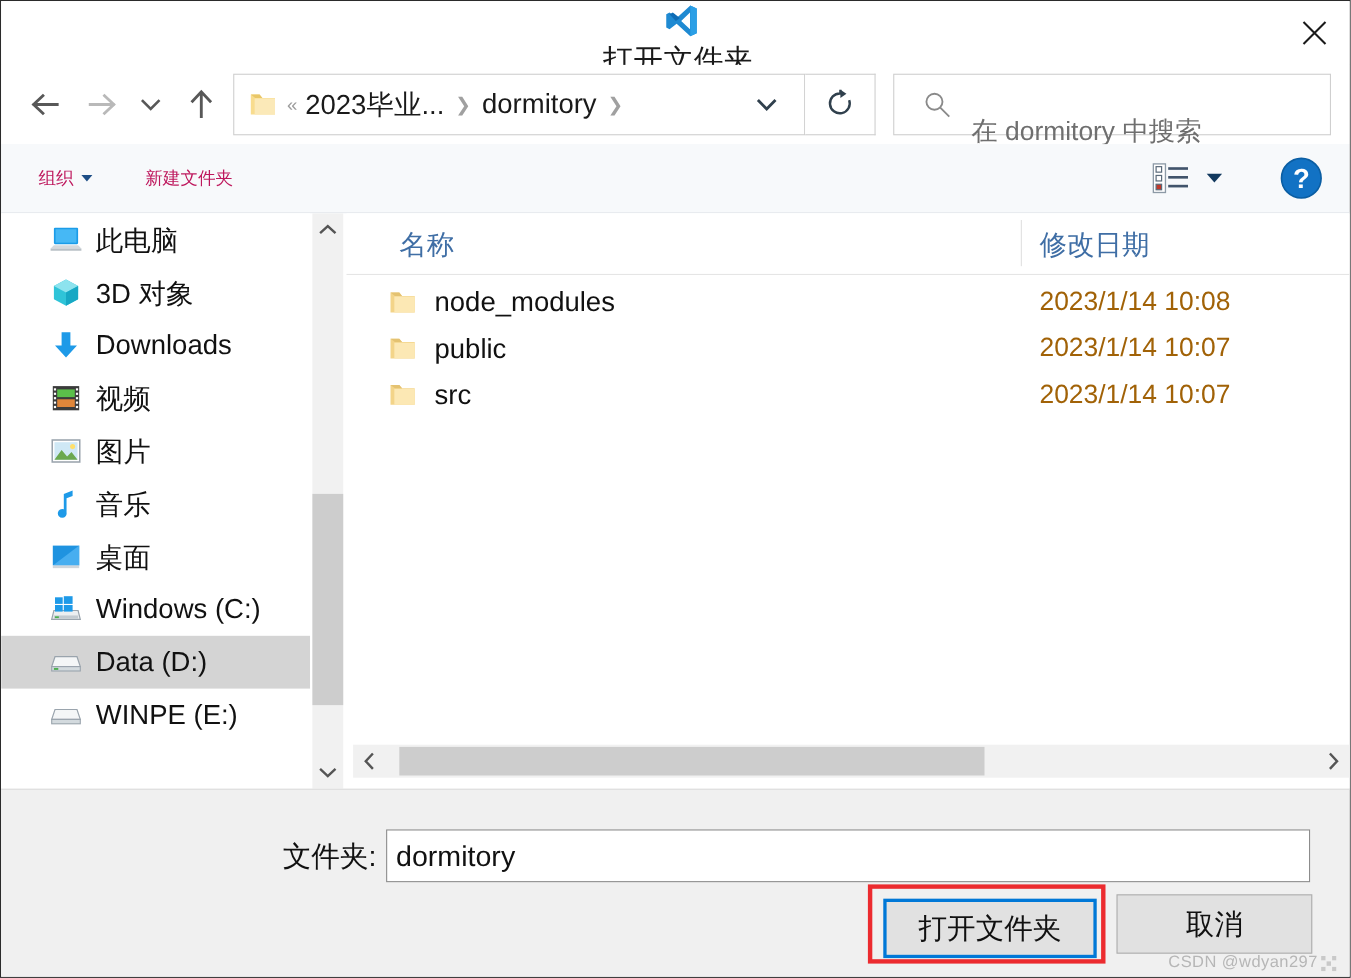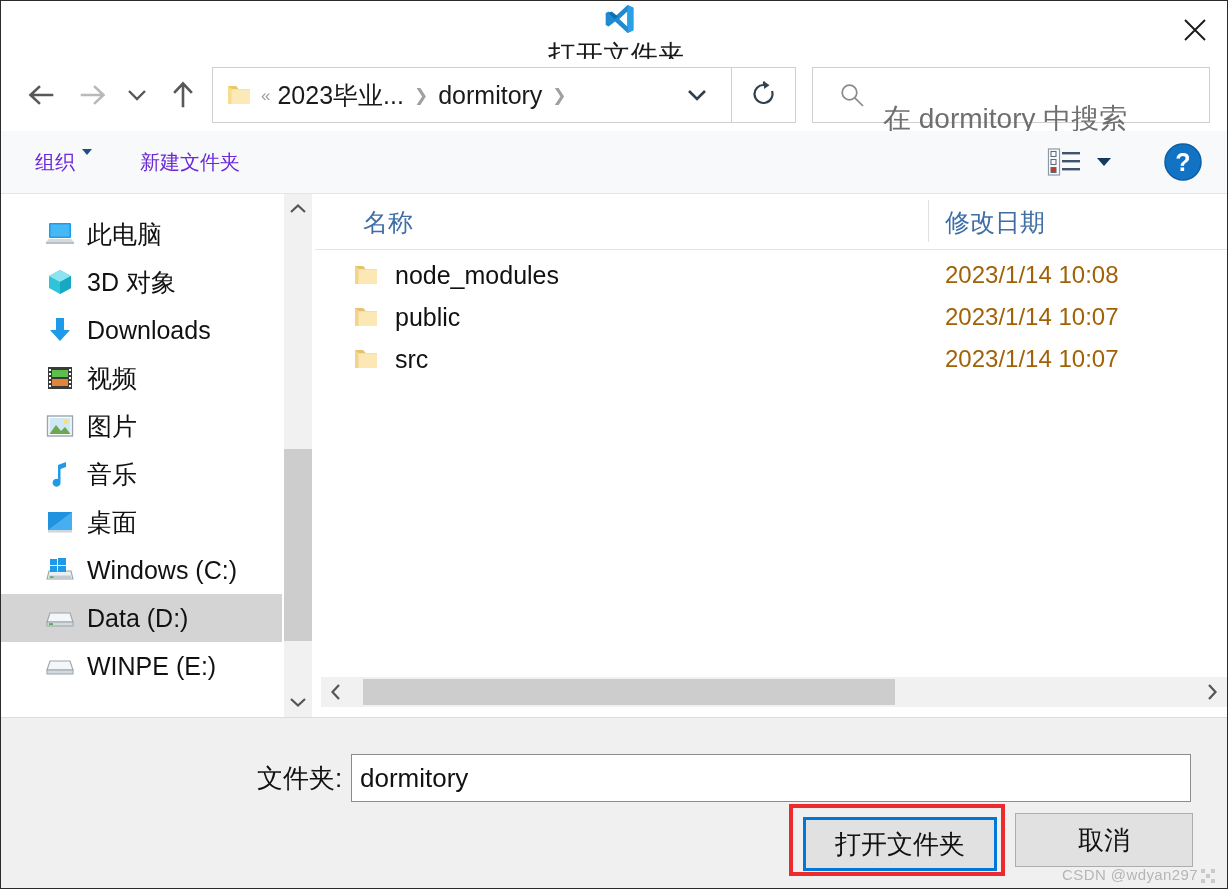--- a/index.html
+++ b/index.html
@@ -133,42 +133,43 @@
     width: 398px; height: 56px;
     box-sizing: border-box;
     border: 1px solid #cfcfcf;
     background: #ffffff;
     display: flex;
     align-items: center;
   }
   #search-icon { margin-left: 26px; flex:none; display:block; }
   #search-placeholder {
     margin-left: 18px;
-    font-size: 28px;
+    font-size: 24px;
     color: #6f6f6f;
     white-space: nowrap;
     margin-top: 47px;
   }
 
   
   #toolbar {
     position: absolute;
     left: 0; top: 130px;
     width: 1226px; height: 63px;
     background: #f7f9fb;
     border-bottom: 1px solid #e2e6ea;
     box-sizing: border-box;
     display: flex;
     align-items: center;
   }
   .tb-item {
-    font-size: 20px;
-    color: #6d28d9;
-    white-space: nowrap;
-    display: flex;
+    font-size: 16px;
+    color: #be185d;
+    white-space: nowrap;
+    display: flex;
+    align-items: center;
   }
   #tb-organize { margin-left: 34px; }
   .tb-caret {
     display: inline-block;
     margin-left: 7px;
     width: 0; height: 0;
     border-left: 5px solid transparent;
     border-right: 5px solid transparent;
     border-top: 6px solid #1d4e86;
   }
@@ -192,21 +193,21 @@
   #content {
     position: absolute;
     left: 0; top: 193px;
     width: 1226px; height: 523px;
     background: #ffffff;
   }
 
   
   #sidebar {
     position: absolute;
-    left: 0; top: 16px;
+    left: 0; top: 0;
     width: 281px; height: 523px;
     background: #ffffff;
     overflow: hidden;
   }
   .side-item {
     height: 48px;
     display: flex;
     align-items: center;
     padding-left: 44px;
     box-sizing: border-box;

